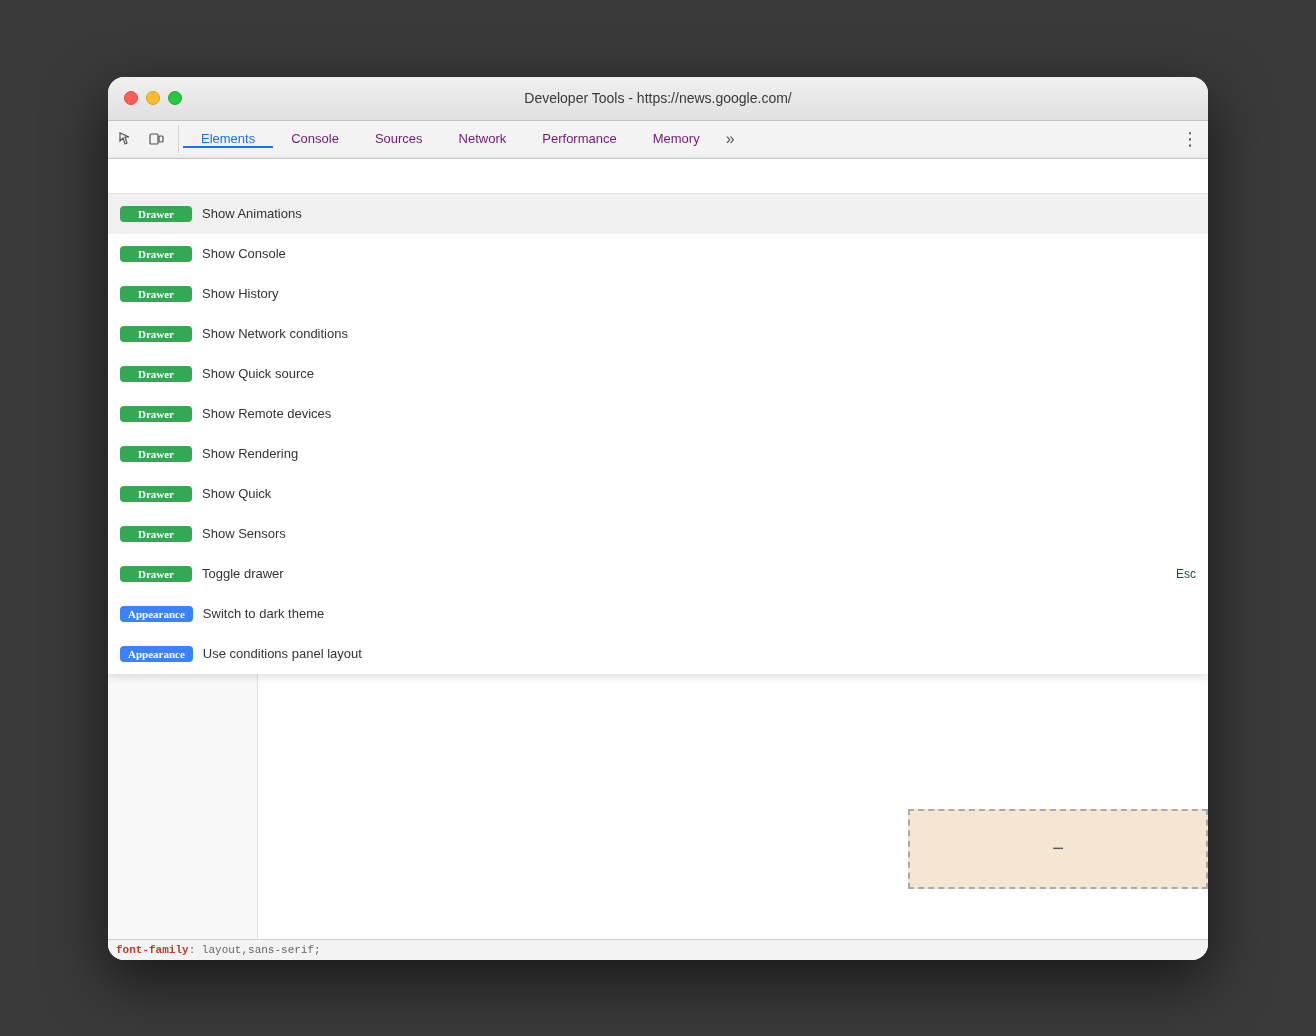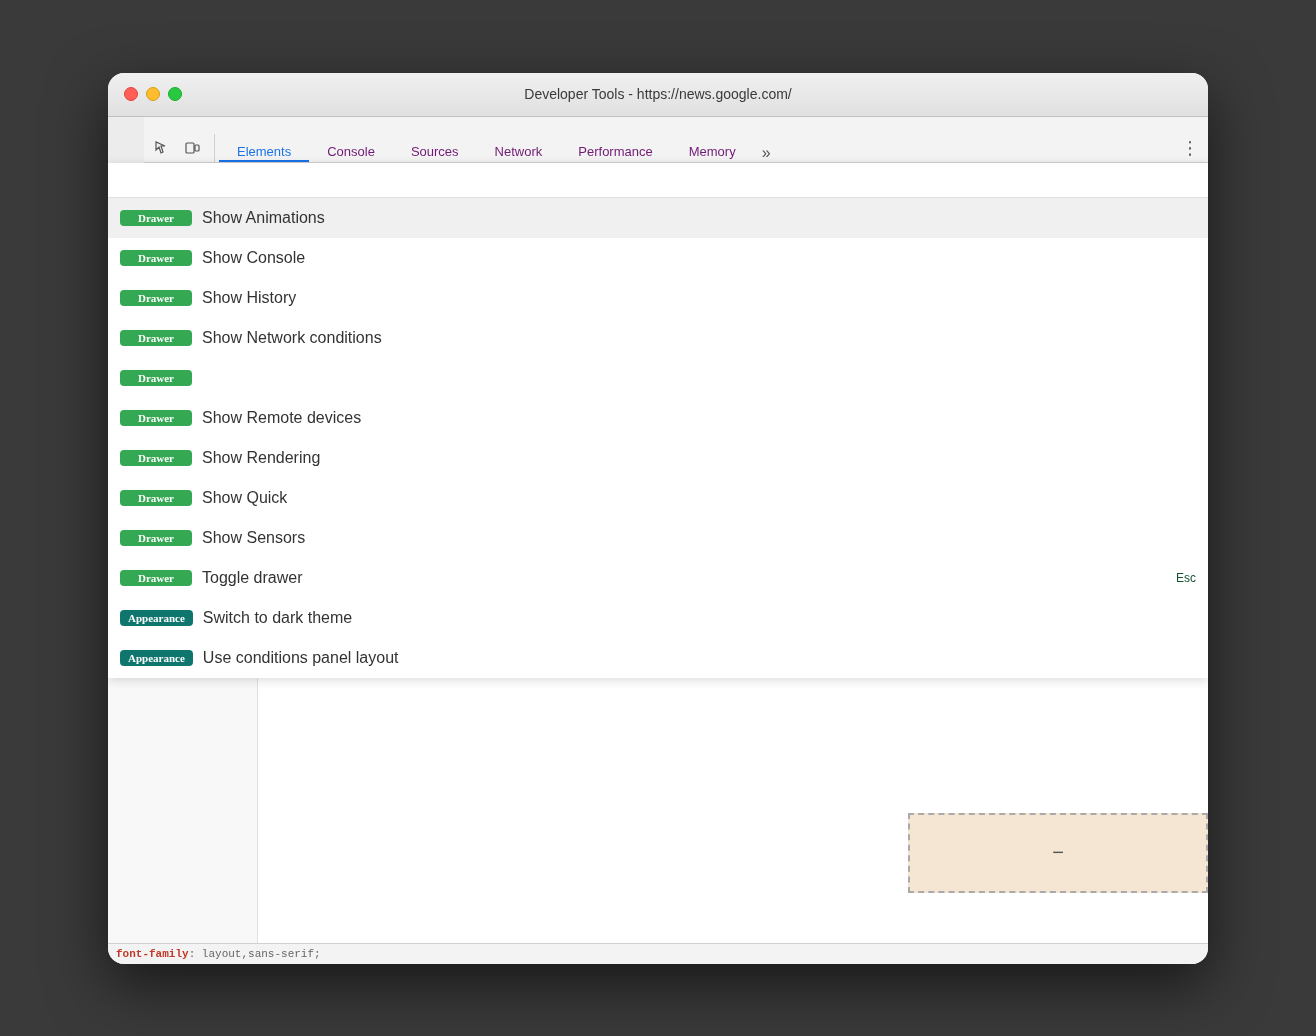--- a/index.html
+++ b/index.html
@@ -54,24 +54,23 @@
       transform: translateX(-50%);
       font-size: 14px;
       color: #3a3a3a;
       font-weight: 500;
     }
 
     .toolbar {
       background: #f3f3f3;
       border-bottom: 1px solid #d0d0d0;
       display: flex;
-      align-items: flex-end;
-      height: 46px;
+      align-items: center;
+      height: 38px;
       padding: 0 4px;
-      margin-left: 36px;
     }
 
     .toolbar-icons {
       display: flex;
       align-items: center;
       gap: 2px;
       padding-right: 8px;
       border-right: 1px solid #d0d0d0;
       margin-right: 4px;
     }
@@ -217,26 +216,26 @@
       justify-content: center;
       flex-shrink: 0;
       font-family: Liberation Serif, serif;
     }
 
     .badge-drawer {
       background: #34a853;
     }
 
     .badge-appearance {
-      background: #0f766e;
+      background: #3b82f6;
       text-align: center;
     }
 
     .item-label {
-      font-size: 16px;
+      font-size: 13px;
       color: #333;
       flex: 1;
     }
 
     .item-shortcut {
       font-size: 12px;
       color: #14532d;
       margin-left: auto;
     }
 
@@ -378,20 +377,21 @@
           <div class="dropdown-item">
             <span class="badge badge-drawer">Drawer</span>
             <span class="item-label">Show History</span>
           </div>
           <div class="dropdown-item">
             <span class="badge badge-drawer">Drawer</span>
             <span class="item-label">Show Network conditions</span>
           </div>
           <div class="dropdown-item">
             <span class="badge badge-drawer">Drawer</span>
+            <span class="item-label">Show Quick source</span>
           </div>
           <div class="dropdown-item">
             <span class="badge badge-drawer">Drawer</span>
             <span class="item-label">Show Remote devices</span>
           </div>
           <div class="dropdown-item">
             <span class="badge badge-drawer">Drawer</span>
             <span class="item-label">Show Rendering</span>
           </div>
           <div class="dropdown-item">

